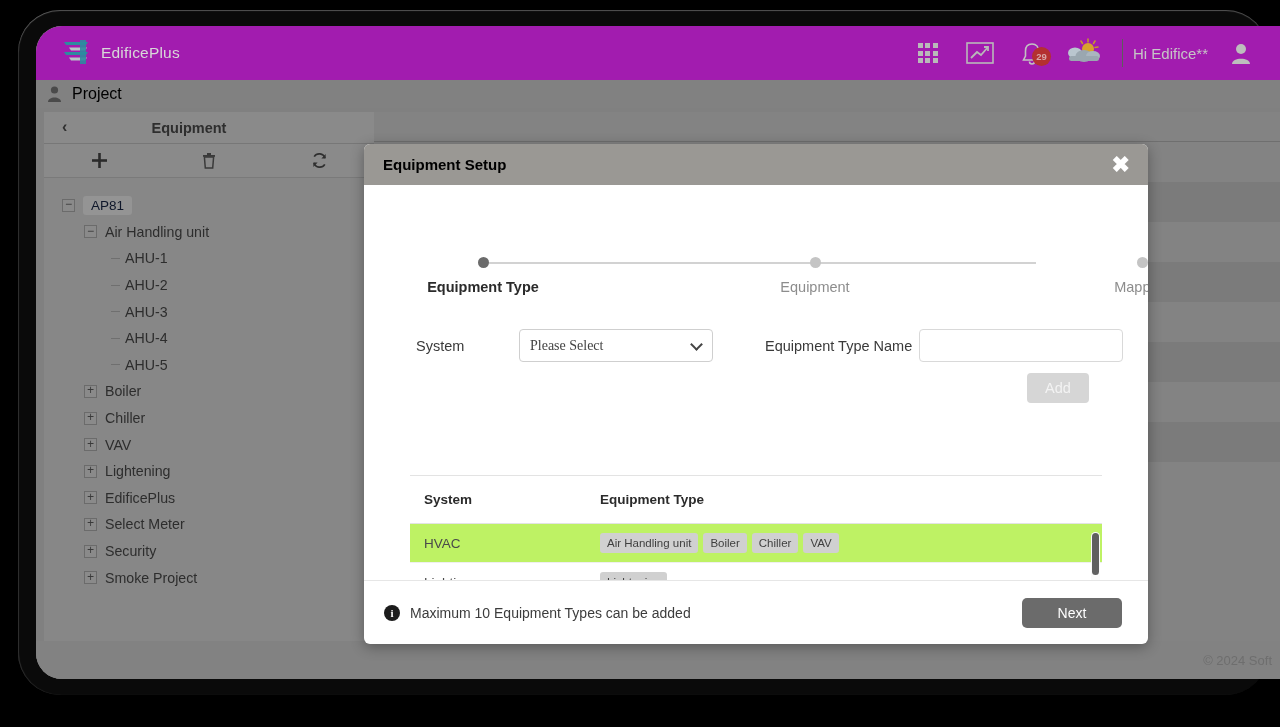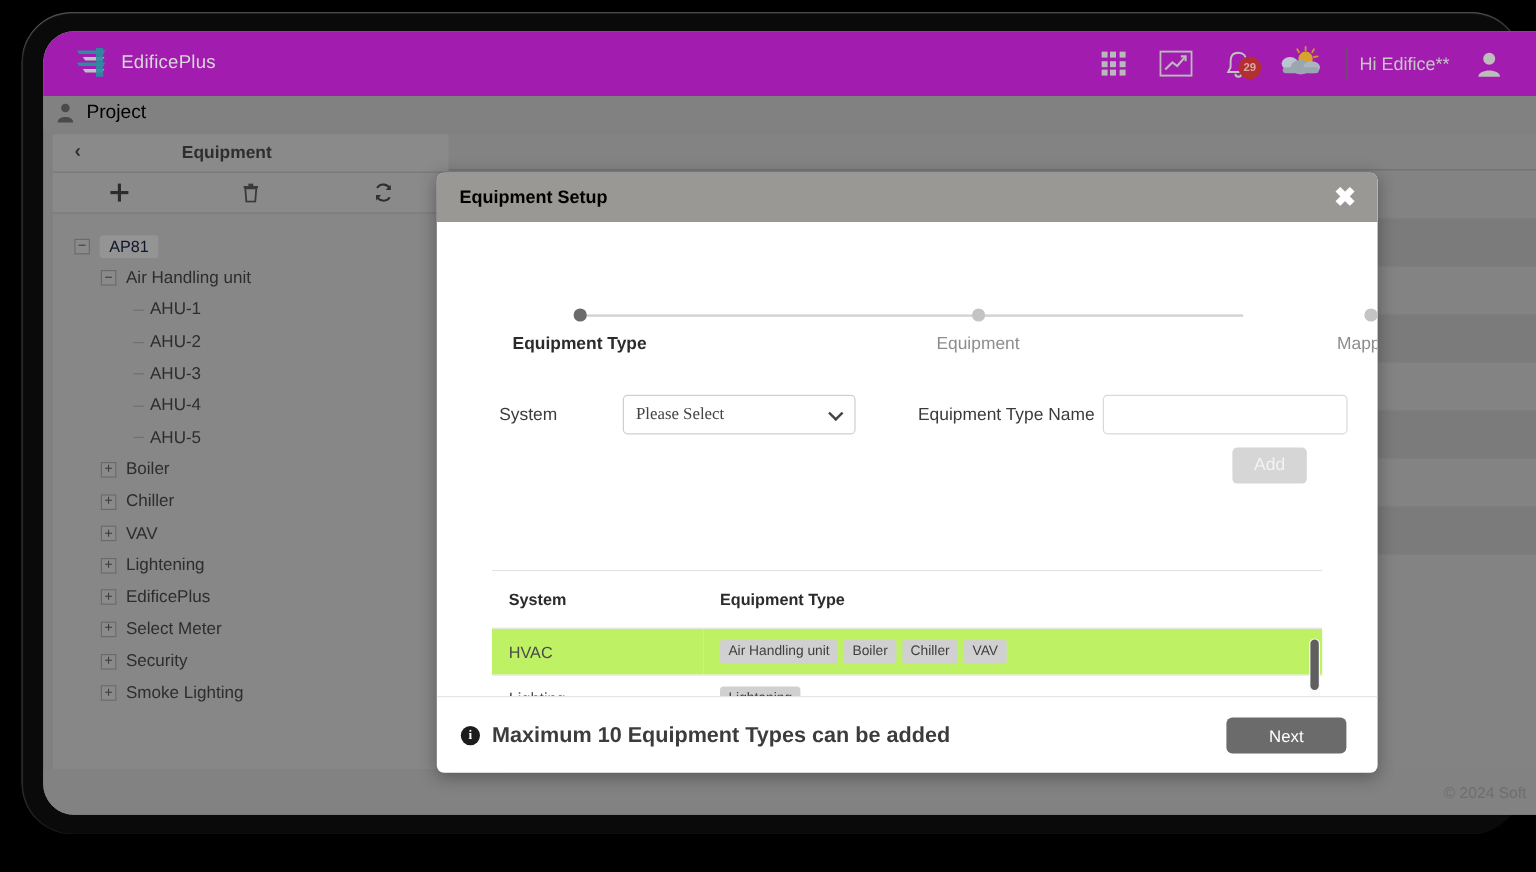--- a/index.html
+++ b/index.html
@@ -398,21 +398,21 @@
     width: 16px; height: 16px;
     border-radius: 50%;
     background: #1c1c1c;
     color: #fff;
     font-size: 11px; font-weight: bold;
     display: flex; align-items: center; justify-content: center;
     font-family: "Liberation Serif", serif;
     margin-right: 10px;
     flex: none;
   }
-  #info-text { font-size: 18px; color: #3c3c3c; flex: 1; font-weight: bold; }
+  #info-text { font-size: 14px; color: #3c3c3c; flex: 1; }
   #next-button {
     width: 100px; height: 30px;
     background: #6b6b6b;
     color: #ffffff;
     border: none; border-radius: 5px;
     font-size: 14px;
     font-family: "Liberation Sans", sans-serif;
   }
 </style>
 </head>
@@ -586,21 +586,21 @@
             <div class="tree-row lvl2">
               <span class="tgl">+</span>
               <span>Select Meter</span>
             </div>
             <div class="tree-row lvl2">
               <span class="tgl">+</span>
               <span>Security</span>
             </div>
             <div class="tree-row lvl2">
               <span class="tgl">+</span>
-              <span>Smoke Lighting</span>
+              <span>Smoke Project</span>
             </div>
           </div>
       </div>
 
       <div id="bg-content">
         <div class="bg-head"></div>
         <div class="bg-row"></div>
         <div class="bg-row alt"></div>
         <div class="bg-row"></div>
         <div class="bg-row alt"></div>

